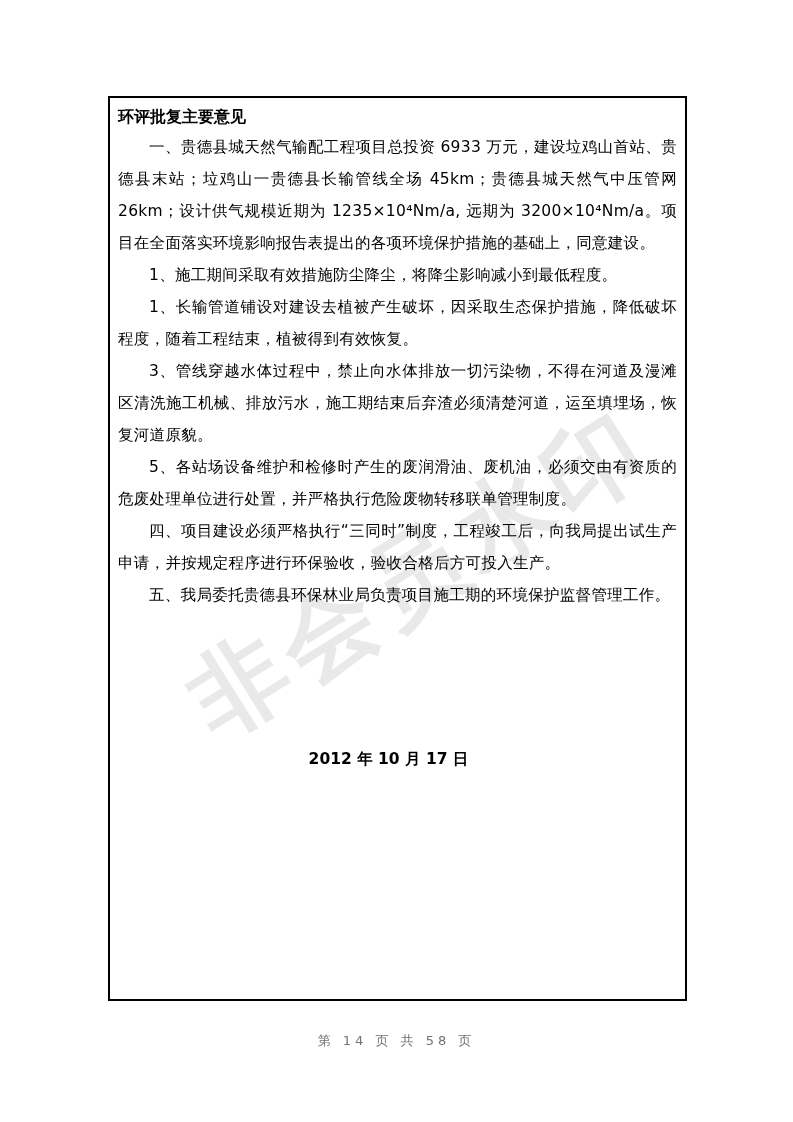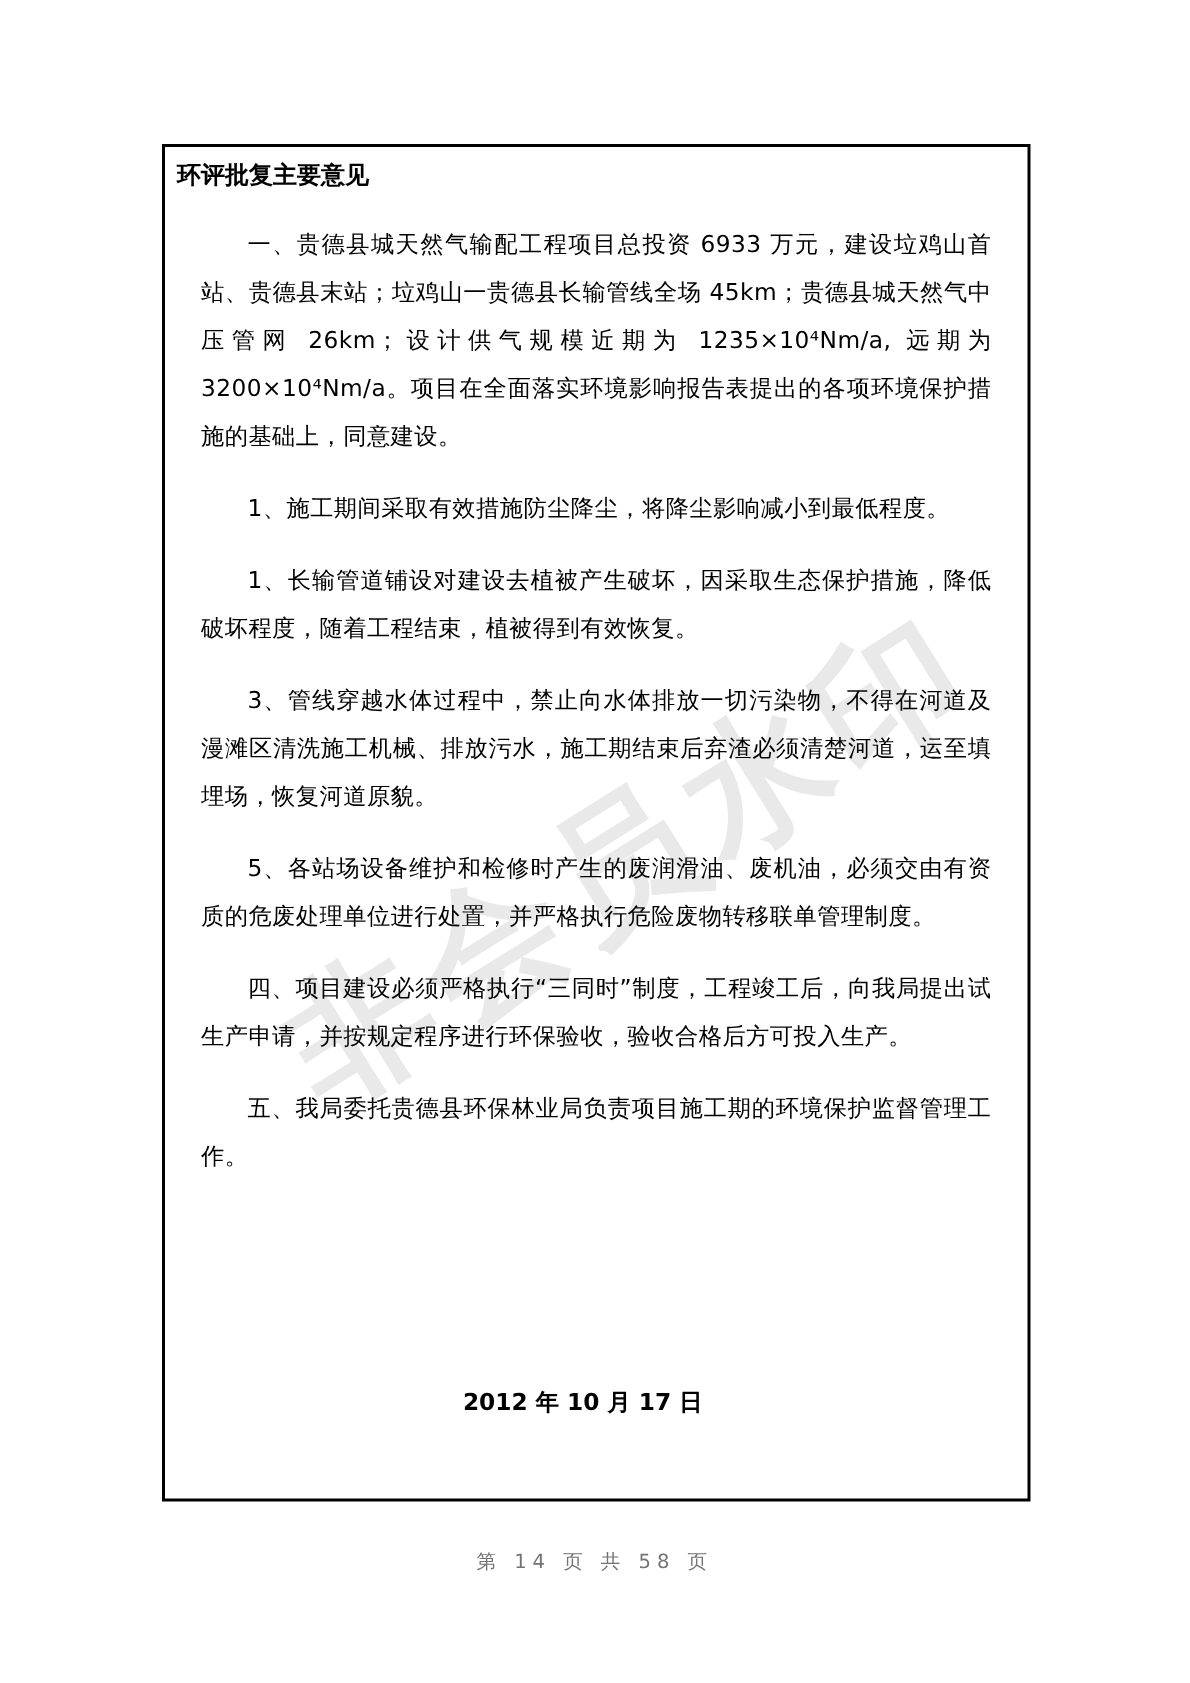--- a/index.html
+++ b/index.html
@@ -43,21 +43,21 @@
   }
   .doc-title {
     font-size: 16px;
     font-weight: bold;
     line-height: 28px;
     margin: 0;
   }
   .para {
     font-size: 15.5px;
     line-height: 32px;
-    margin: 16px;
+    margin: 0;
     text-indent: 2em;
     text-align: justify;
     letter-spacing: 0.3px;
   }
   .doc-date {
     font-size: 15.5px;
     line-height: 32px;
     margin: 132px 0 0 0;
     text-align: center;
     padding-right: 18px;

